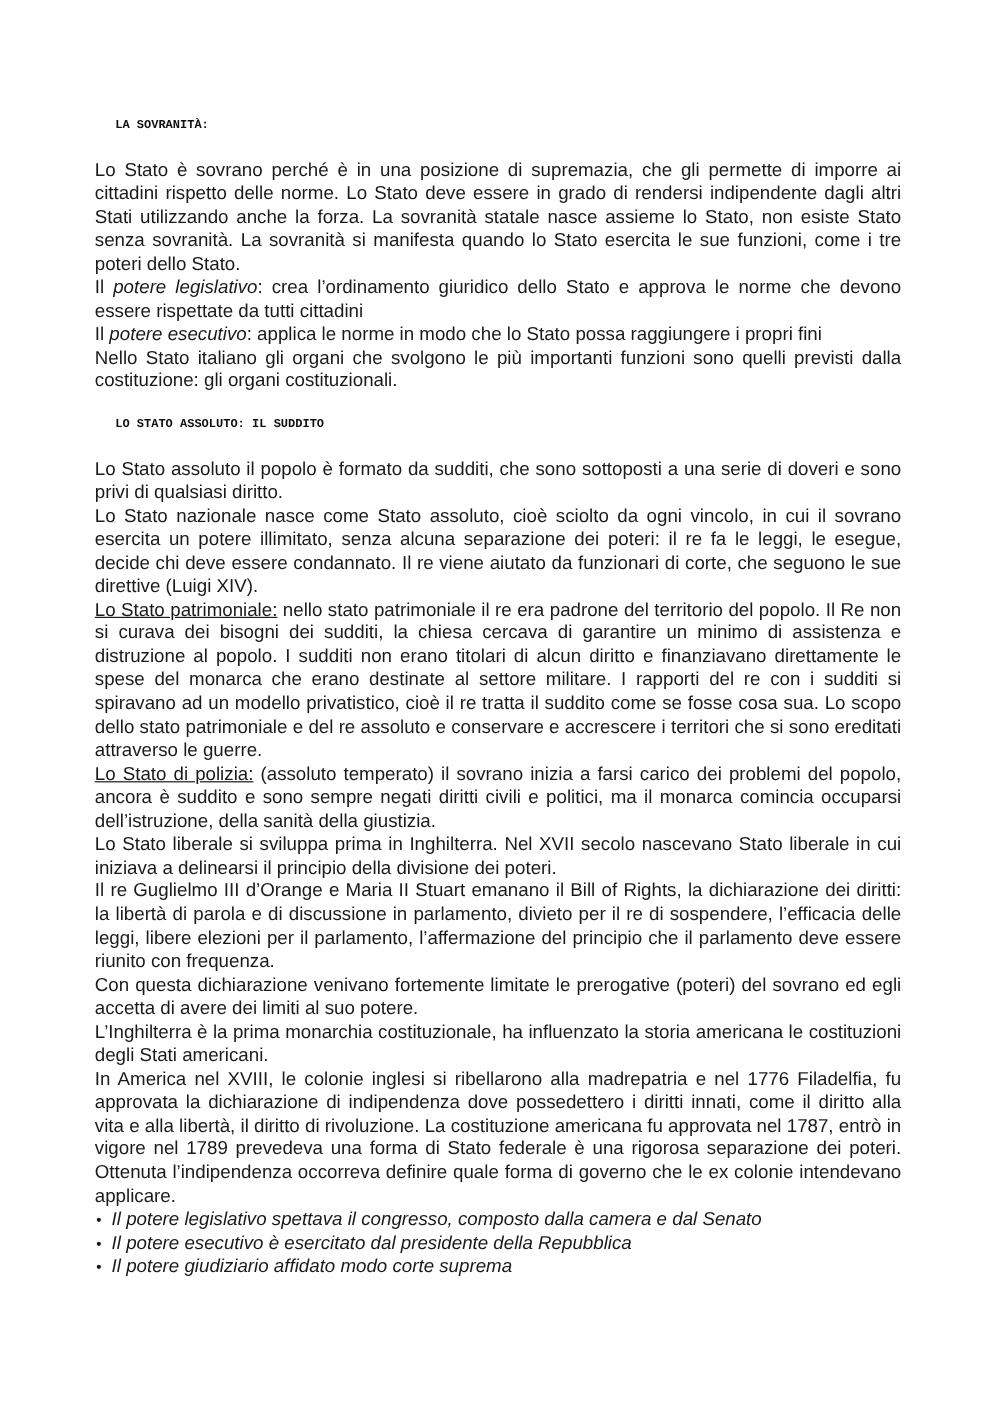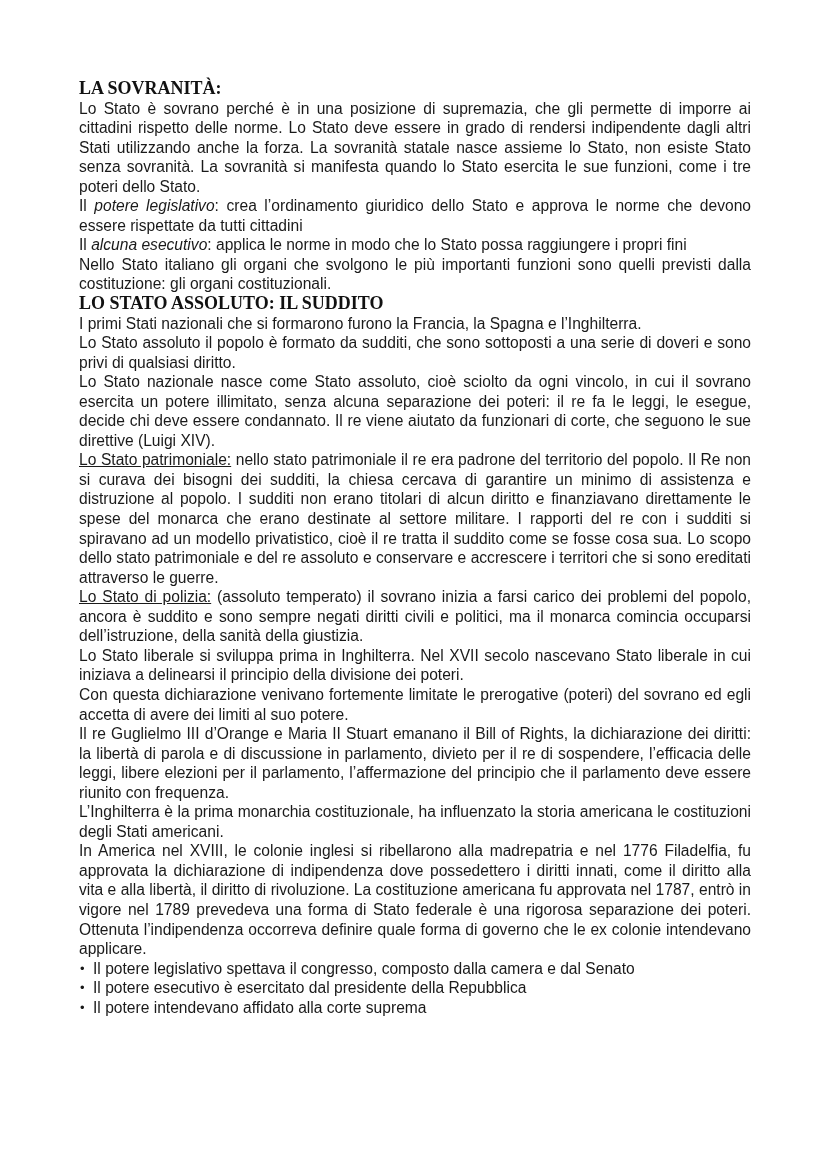--- a/index.html
+++ b/index.html
@@ -10,74 +10,73 @@
     top: 79px;
     width: 672px;
     font-family: "Liberation Sans", sans-serif;
     font-size: 15.6px;
     line-height: 19.55px;
     color: #1a1a1a;
   }
   .page p { margin: 0; text-align: justify; }
   .page p.nojust { text-align: left; }
   h2 {
-    margin: 0;
-    font-family: Liberation Serif, serif;
-    font-size: 18px;
+    margin: 17px;
+    font-family: Liberation Mono, monospace;
+    font-size: 10px;
     line-height: 19.55px;
     font-weight: bold;
     color: #111;
   }
   .u { text-decoration: underline; margin-top: 24px; }
   em { font-style: italic; }
-  ul.bullets { list-style: none; margin: 0; padding: 0; }
+  ul.bullets { list-style: none; margin: 0; padding: 0; font-style: italic; }
   ul.bullets li { position: relative; padding-left: 14px; }
   ul.bullets li::before {
     content: "\2022";
     position: absolute;
     left: 1px;
     top: 0;
     font-size: 13px;
   }
 </style>
 </head>
 <body>
 
 <div class="page">
 
   <section>
     <h2>LA SOVRANITÀ:</h2>
     <p>Lo Stato è sovrano perché è in una posizione di supremazia, che gli permette di imporre ai cittadini rispetto delle norme. Lo Stato deve essere in grado di rendersi indipendente dagli altri Stati utilizzando anche la forza. La sovranità statale nasce assieme lo Stato, non esiste Stato senza sovranità. La sovranità si manifesta quando lo Stato esercita le sue funzioni, come i tre poteri dello Stato.</p>
 
     <p><span>Il </span><em>potere legislativo</em><span>: crea l’ordinamento giuridico dello Stato e approva le norme che devono essere rispettate da tutti cittadini</span></p>
 
-    <p class="nojust"><span>Il </span><em>alcuna esecutivo</em><span>: applica le norme in modo che lo Stato possa raggiungere i propri fini</span></p>
+    <p class="nojust"><span>Il </span><em>potere esecutivo</em><span>: applica le norme in modo che lo Stato possa raggiungere i propri fini</span></p>
 
 
     <p>Nello Stato italiano gli organi che svolgono le più importanti funzioni sono quelli previsti dalla costituzione: gli organi costituzionali.</p>
   </section>
 
   <section>
     <h2>LO STATO ASSOLUTO: IL SUDDITO</h2>
-    <p class="nojust">I primi Stati nazionali che si formarono furono la Francia, la Spagna e l’Inghilterra.</p>
     <p>Lo Stato assoluto il popolo è formato da sudditi, che sono sottoposti a una serie di doveri e sono privi di qualsiasi diritto.</p>
     <p>Lo Stato nazionale nasce come Stato assoluto, cioè sciolto da ogni vincolo, in cui il sovrano esercita un potere illimitato, senza alcuna separazione dei poteri: il re fa le leggi, le esegue, decide chi deve essere condannato. Il re viene aiutato da funzionari di corte, che seguono le sue direttive (Luigi XIV).</p>
 
     <p><span class="u">Lo Stato patrimoniale:</span><span> nello stato patrimoniale il re era padrone del territorio del popolo. Il Re non si curava dei bisogni dei sudditi, la chiesa cercava di garantire un minimo di assistenza e distruzione al popolo. I sudditi non erano titolari di alcun diritto e finanziavano direttamente le spese del monarca che erano destinate al settore militare. I rapporti del re con i sudditi si spiravano ad un modello privatistico, cioè il re tratta il suddito come se fosse cosa sua. Lo scopo dello stato patrimoniale e del re assoluto e conservare e accrescere i territori che si sono ereditati attraverso le guerre.</span></p>
 
     <p><span class="u">Lo Stato di polizia:</span><span> (assoluto temperato) il sovrano inizia a farsi carico dei problemi del popolo, ancora è suddito e sono sempre negati diritti civili e politici, ma il monarca comincia occuparsi dell’istruzione, della sanità della giustizia.</span></p>
   </section>
 
   <section>
     <p>Lo Stato liberale si sviluppa prima in Inghilterra. Nel XVII secolo nascevano Stato liberale in cui iniziava a delinearsi il principio della divisione dei poteri.</p>
+    <p>Il re Guglielmo III d’Orange e Maria II Stuart emanano il Bill of Rights, la dichiarazione dei diritti: la libertà di parola e di discussione in parlamento, divieto per il re di sospendere, l’efficacia delle leggi, libere elezioni per il parlamento, l’affermazione del principio che il parlamento deve essere riunito con frequenza.</p>
     <p>Con questa dichiarazione venivano fortemente limitate le prerogative (poteri) del sovrano ed egli accetta di avere dei limiti al suo potere.</p>
-    <p>Il re Guglielmo III d’Orange e Maria II Stuart emanano il Bill of Rights, la dichiarazione dei diritti: la libertà di parola e di discussione in parlamento, divieto per il re di sospendere, l’efficacia delle leggi, libere elezioni per il parlamento, l’affermazione del principio che il parlamento deve essere riunito con frequenza.</p>
     <p>L’Inghilterra è la prima monarchia costituzionale, ha influenzato la storia americana le costituzioni degli Stati americani.</p>
     <p>In America nel XVIII, le colonie inglesi si ribellarono alla madrepatria e nel 1776 Filadelfia, fu approvata la dichiarazione di indipendenza dove possedettero i diritti innati, come il diritto alla vita e alla libertà, il diritto di rivoluzione. La costituzione americana fu approvata nel 1787, entrò in vigore nel 1789 prevedeva una forma di Stato federale è una rigorosa separazione dei poteri. Ottenuta l’indipendenza occorreva definire quale forma di governo che le ex colonie intendevano applicare.</p>
 
     <ul class="bullets">
       <li>Il potere legislativo spettava il congresso, composto dalla camera e dal Senato</li>
       <li>Il potere esecutivo è esercitato dal presidente della Repubblica</li>
-      <li>Il potere intendevano affidato alla corte suprema</li>
+      <li>Il potere giudiziario affidato modo corte suprema</li>
     </ul>
   </section>
 
 </div>
 
 </body></html>

